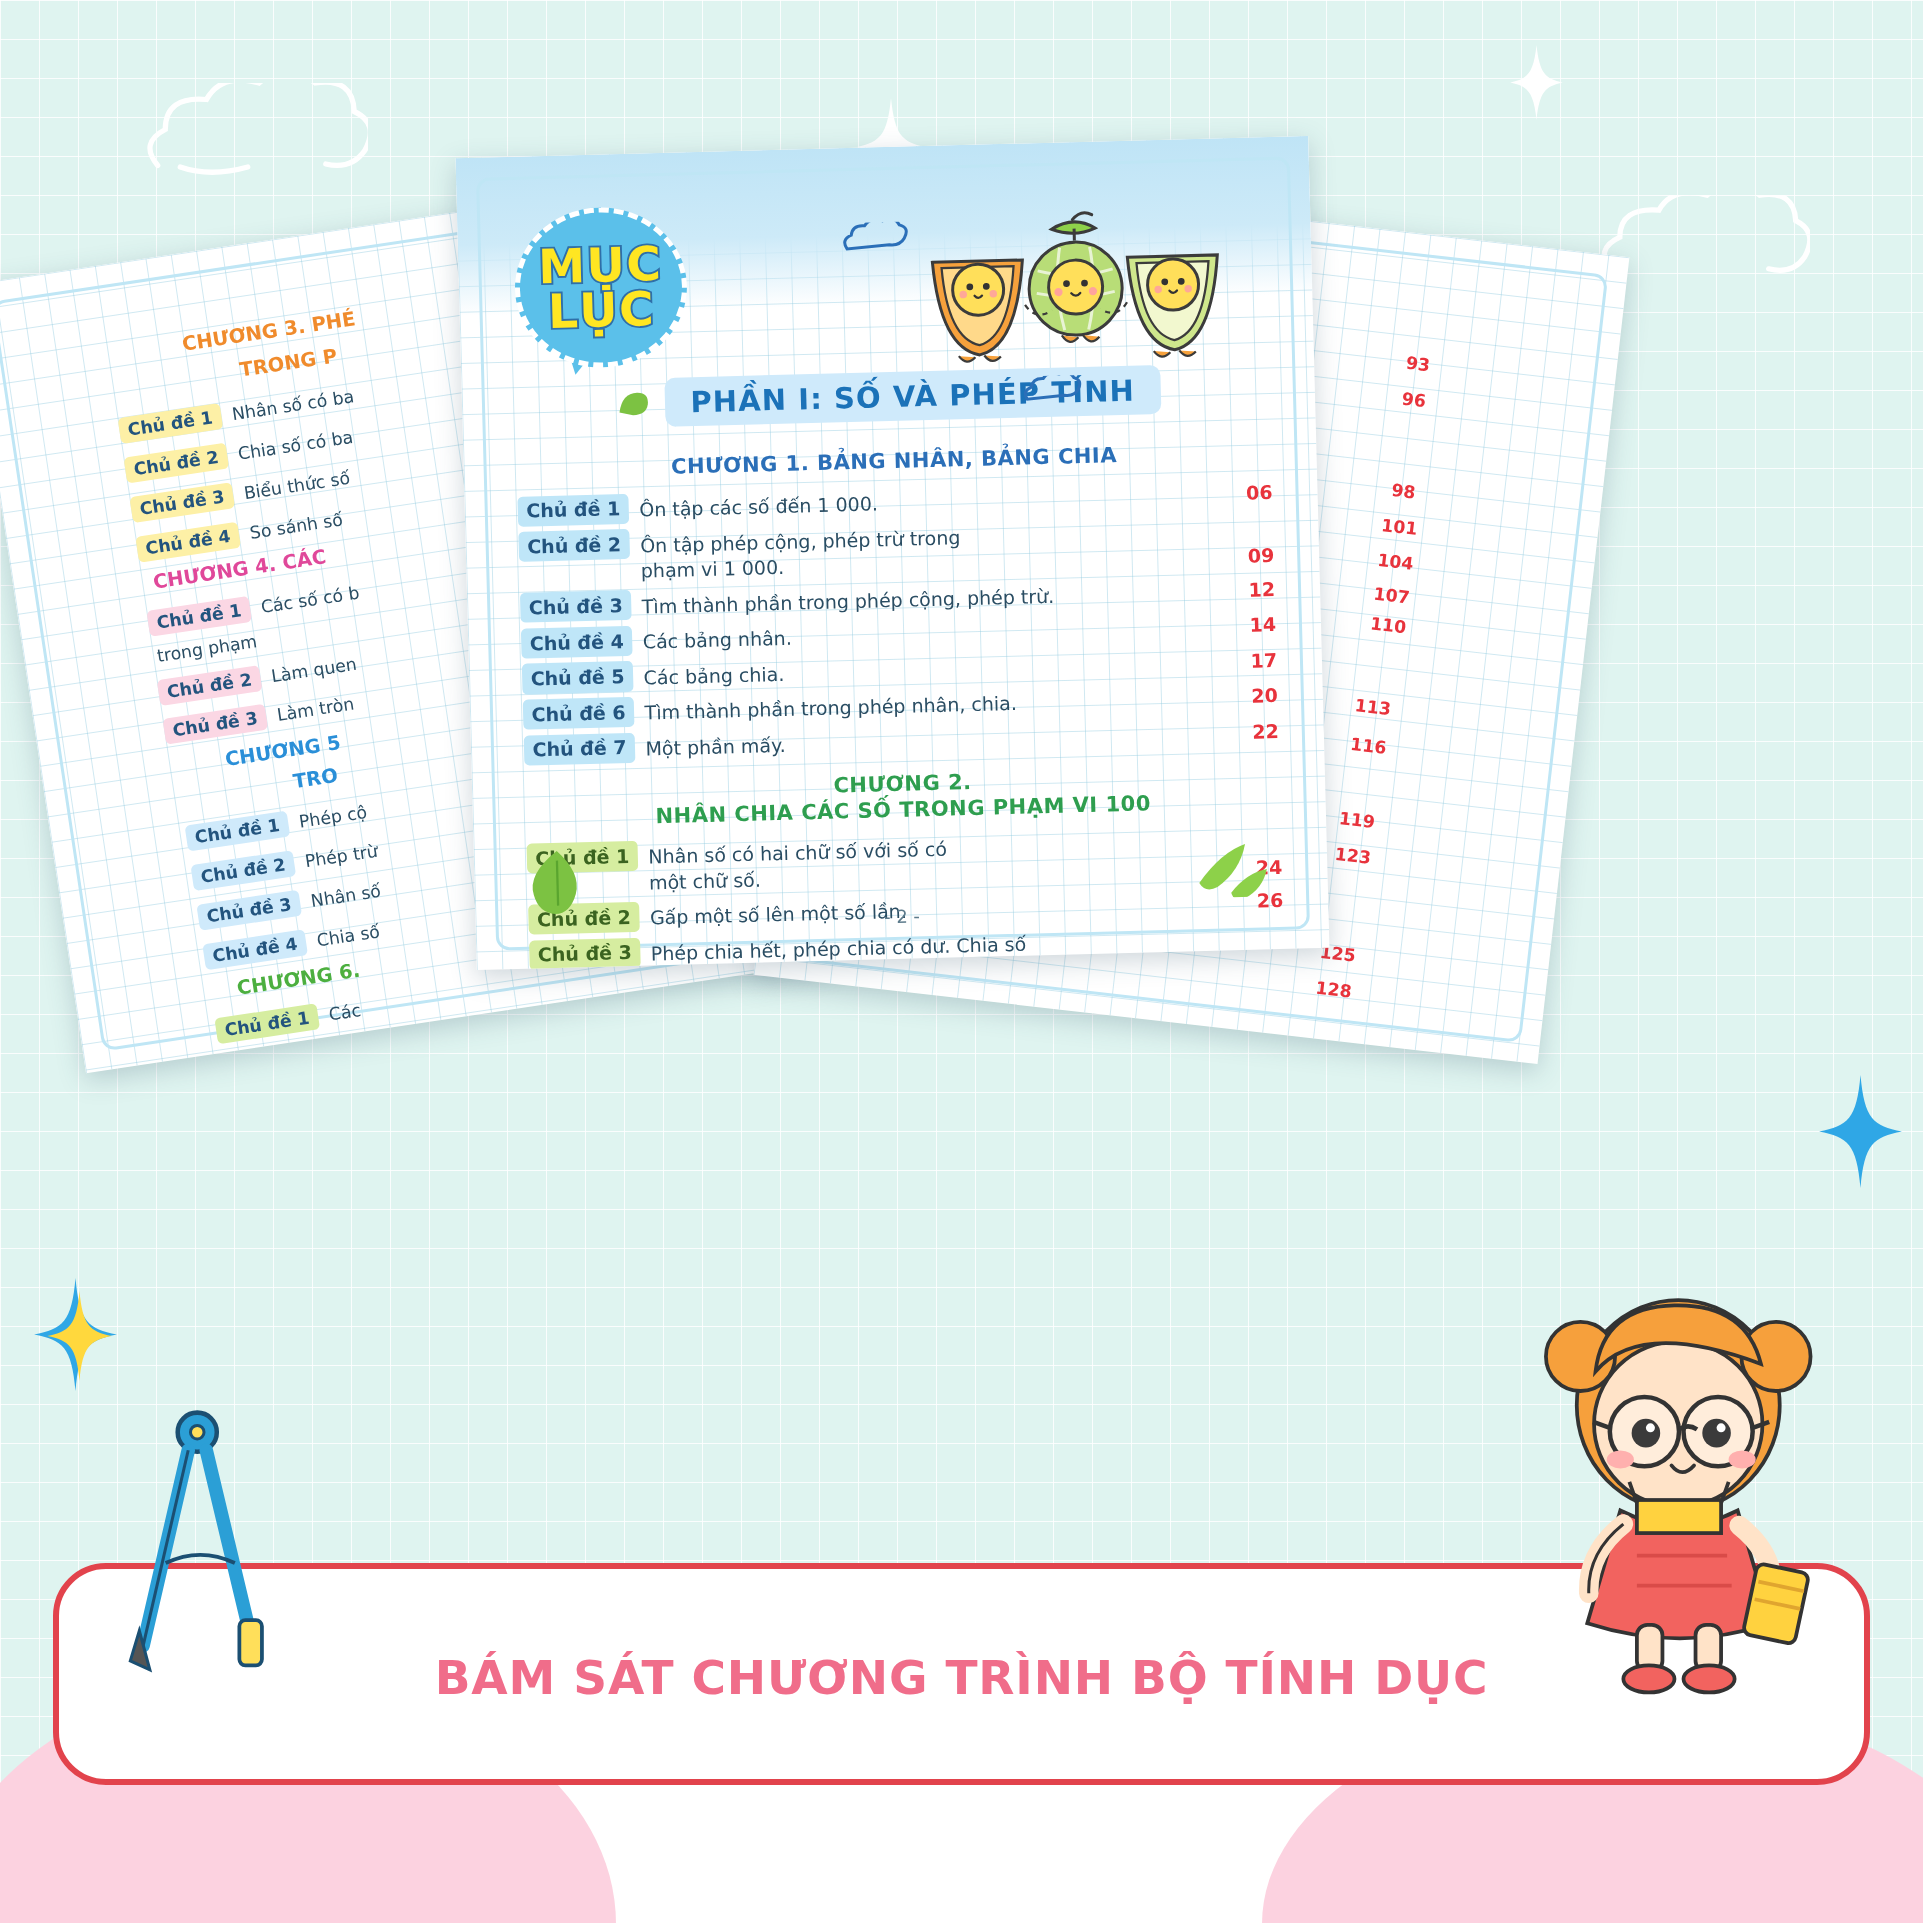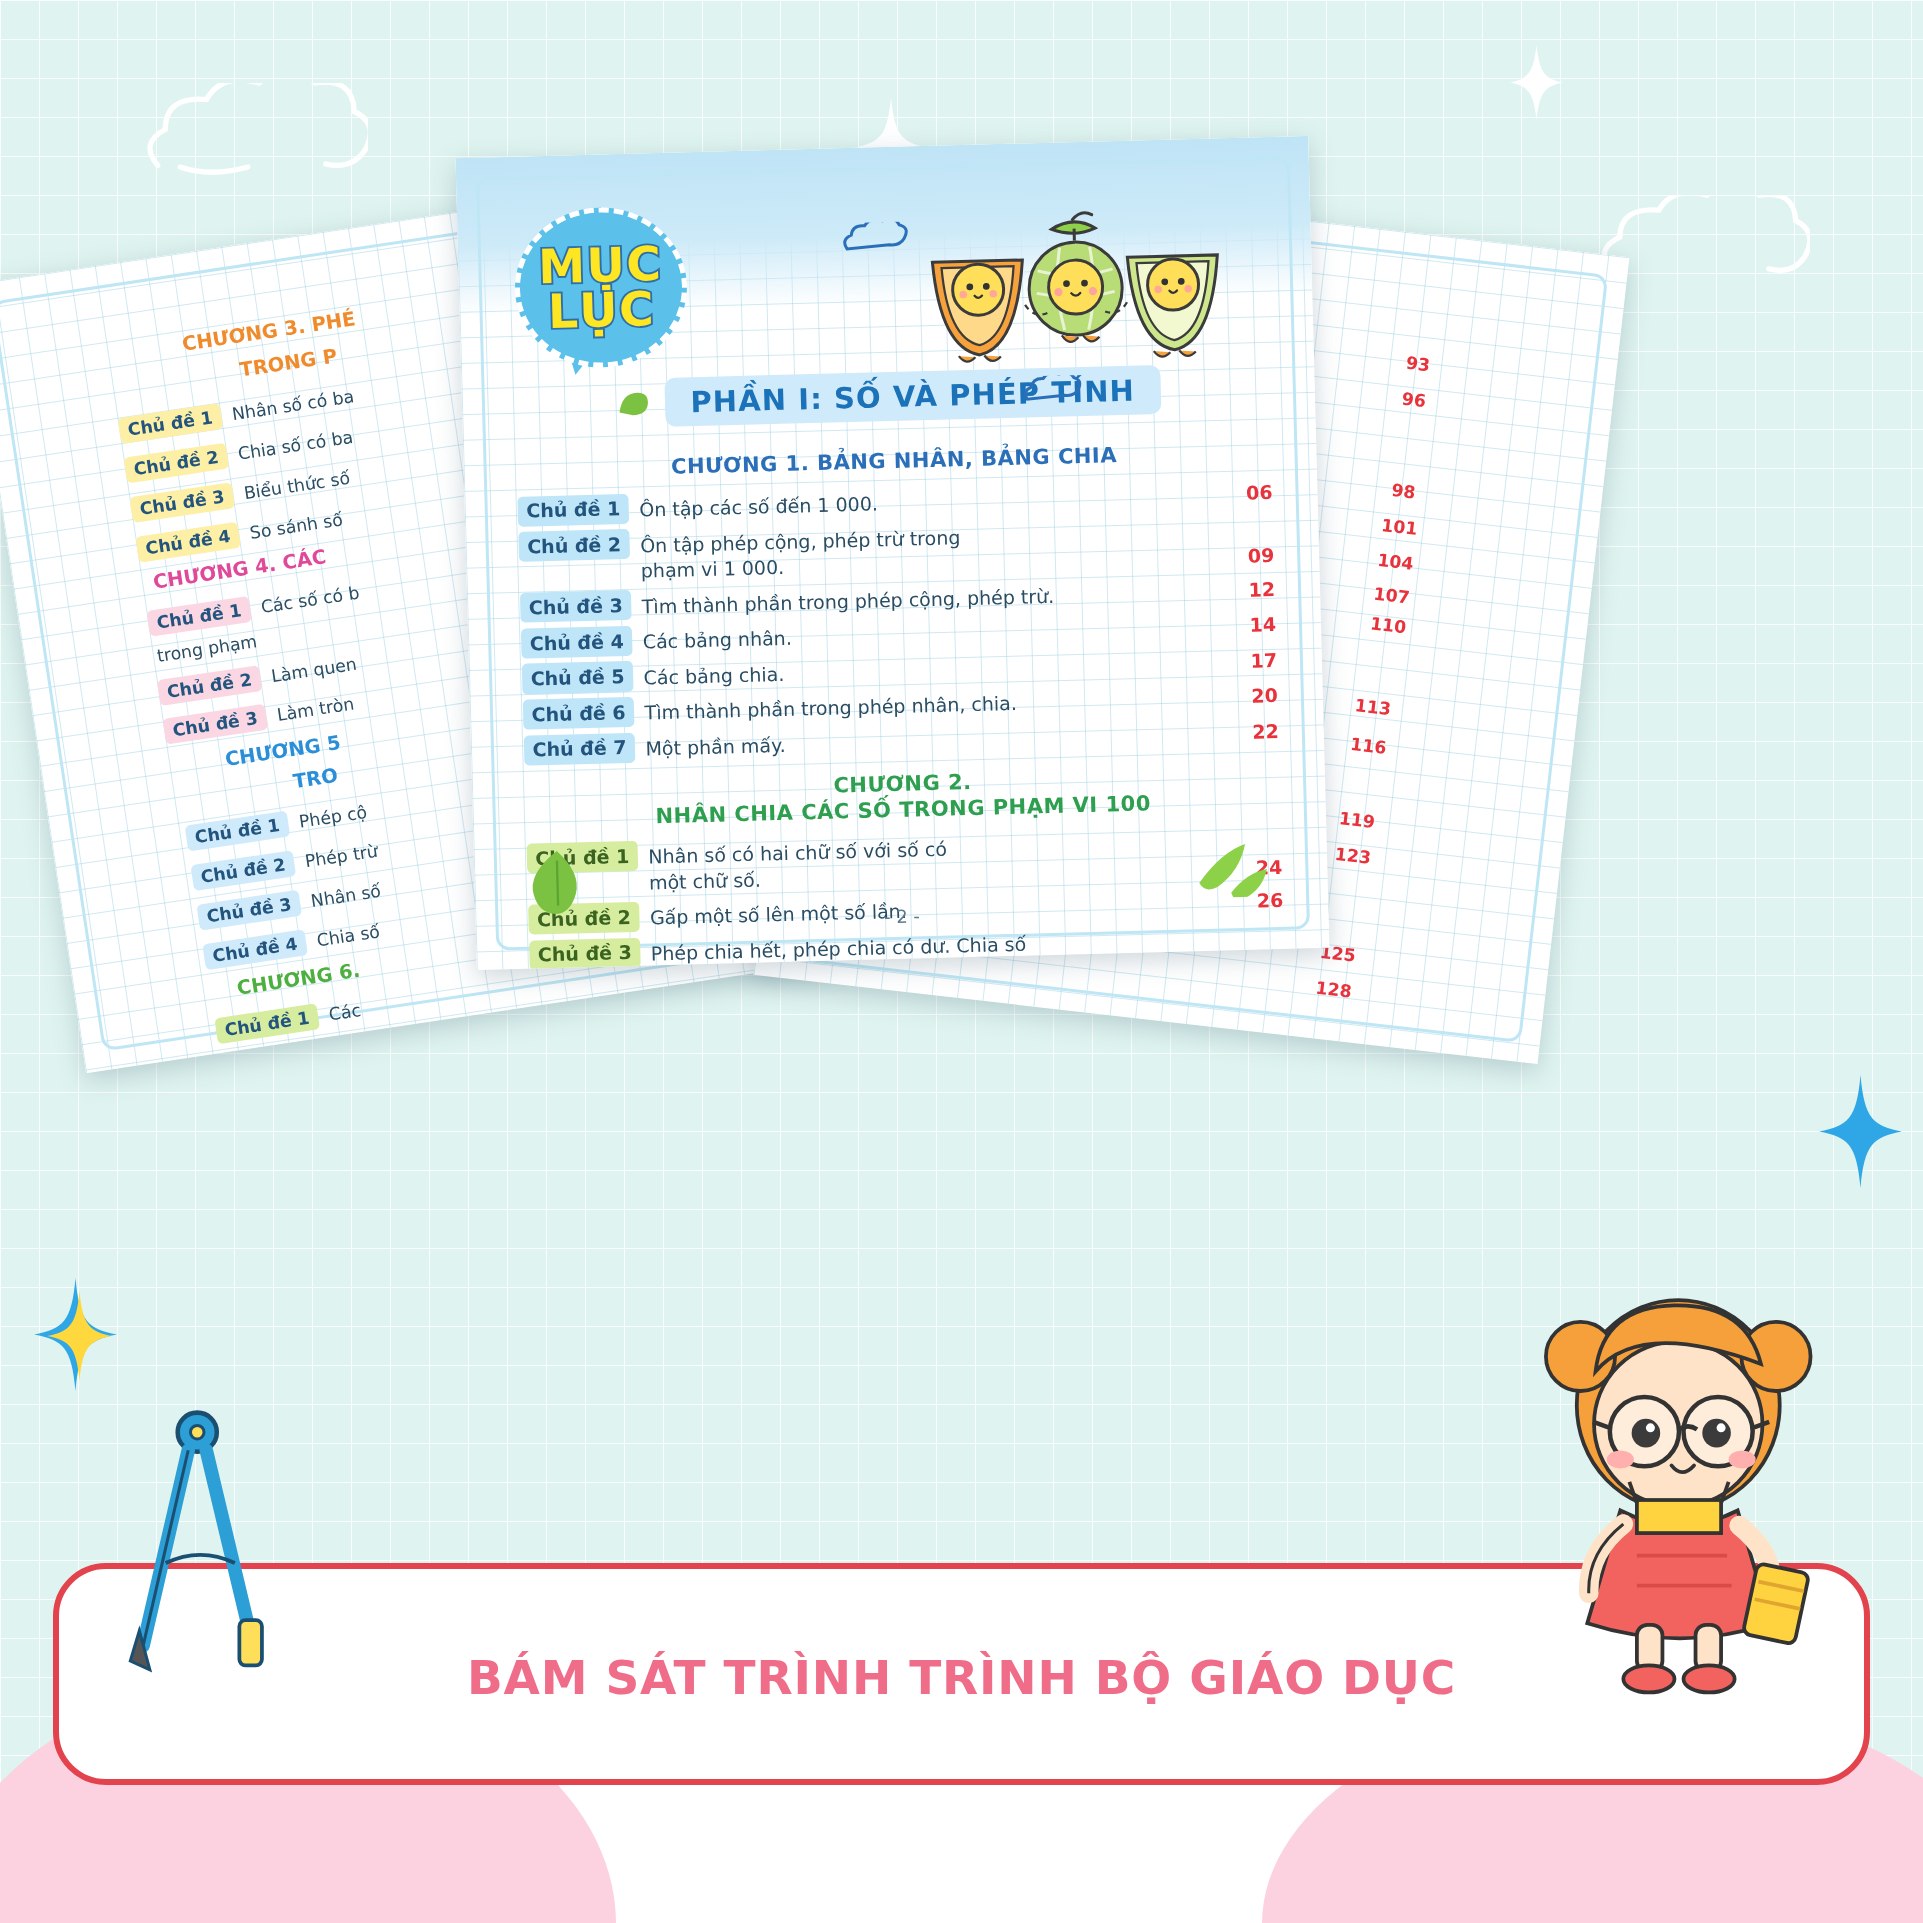--- a/index.html
+++ b/index.html
@@ -543,15 +543,15 @@
   <rect x="150" y="452" width="34" height="62" rx="14" fill="#ffe3c8" stroke="#333" stroke-width="5"></rect>
   <rect x="228" y="452" width="34" height="62" rx="14" fill="#ffe3c8" stroke="#333" stroke-width="5"></rect>
   <ellipse cx="166" cy="524" rx="34" ry="18" fill="#f2635f" stroke="#333" stroke-width="5"></ellipse>
   <ellipse cx="246" cy="524" rx="34" ry="18" fill="#f2635f" stroke="#333" stroke-width="5"></ellipse>
 
   <rect x="300" y="376" width="70" height="96" rx="10" fill="#ffd23f" stroke="#333" stroke-width="5" transform="rotate(12 335 424)"></rect>
   <path d="M306 400 h62 M306 424 h62" stroke="#e0a52f" stroke-width="5" transform="rotate(12 335 424)"></path>
 </svg>
 
 <div class="banner">
-  <div class="banner-l2">BÁM SÁT TRÌNH TRÌNH BỘ GIÁO DỤC</div>
+  <div class="banner-l2">BÁM SÁT CHƯƠNG TRÌNH BỘ TÍNH DỤC</div>
 </div>
 
 
 </body></html>

